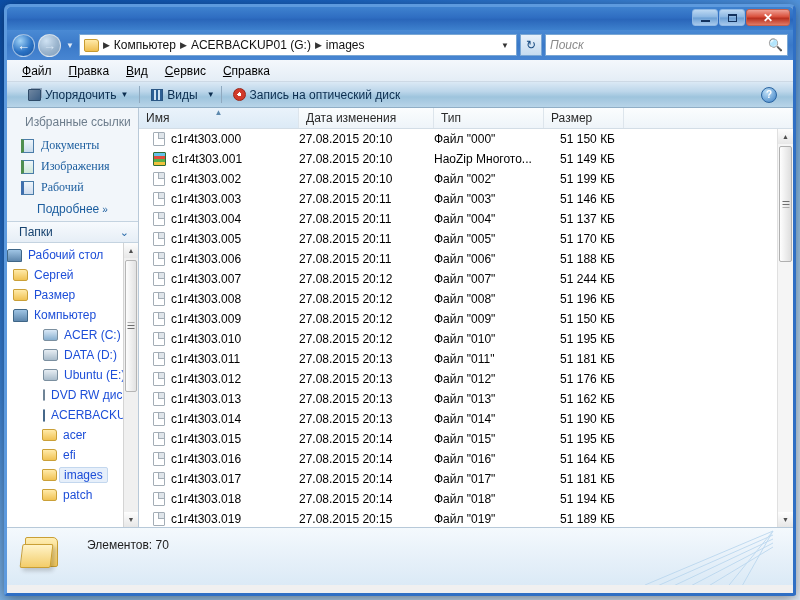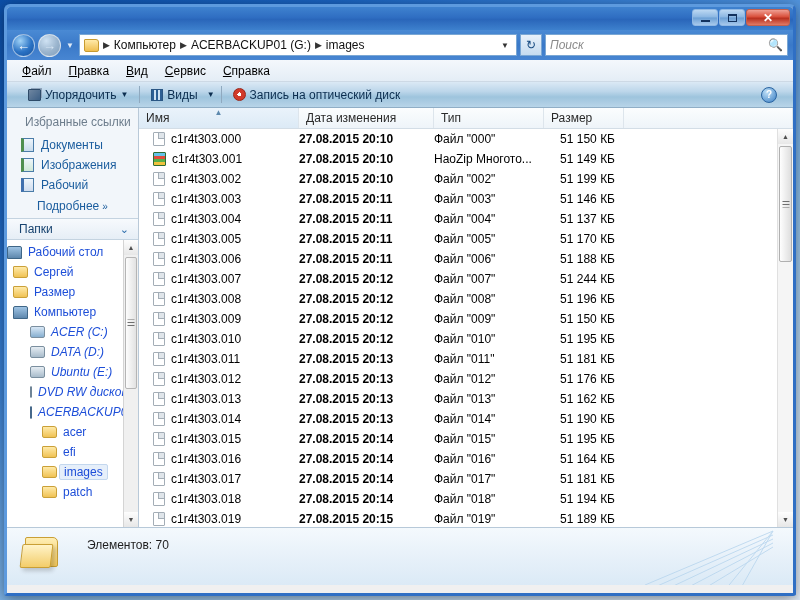--- a/index.html
+++ b/index.html
@@ -107,38 +107,38 @@
   }
 
   
   #content { display: flex; height: 419px; background: #fff; }
 
   #sidebar {
     width: 132px; flex: none; display: flex; flex-direction: column;
     background: #f2f6fa; border-right: 1px solid #b9c9d8;
   }
   .fav-head { font-size: 12px; color: #6d7d8c; padding: 7px 0 6px 18px; }
-  .fav-item { display: flex; align-items: center; gap: 7px; padding: 3px 0 3px 14px; font-size: 12px; color: #1b5d9e; }
+  .fav-item { display: flex; align-items: center; gap: 7px; padding: 3px 0 3px 14px; font-size: 12px; color: #1b5d9e; font-family: Liberation Serif, serif; }
   .fav-more { padding: 4px 0 5px 30px; font-size: 12px; color: #1b5d9e; }
   .fav-more .chev { font-size: 10px; margin-left: 3px; }
   .ic-doc  { width: 13px; height: 14px; background: linear-gradient(180deg,#eef5fb,#c9dcec); border: 1px solid #4a7ca8; border-left: 3px solid #4f8f4f; }
   .ic-pic  { width: 13px; height: 14px; background: linear-gradient(180deg,#eef5fb,#cfe8d6); border: 1px solid #4a7ca8; border-left: 3px solid #4f8f4f; }
   .ic-mus  { width: 13px; height: 14px; background: linear-gradient(180deg,#eef5fb,#cfdcee); border: 1px solid #4a7ca8; border-left: 3px solid #3f6fae; }
 
   .folders-bar {
     display: flex; align-items: center; height: 22px; padding: 0 9px 0 12px;
     font-size: 12px; color: #17436f; border-top: 1px solid #c4d3e0; border-bottom: 1px solid #c4d3e0;
     background: linear-gradient(180deg,#f7fafd,#e6eef6);
   }
   .folders-bar .chev { margin-left: auto; font-size: 11px; color: #2b6cab; }
 
   #tree { flex: 1; position: relative; overflow: hidden; background: #fff; }
   .tnode { display: flex; align-items: center; gap: 6px; font-size: 12px; color: #1d4ed8; height: 20px; white-space: nowrap; }
   .tnode.sel > .tlabel { background: #e6effa; border: 1px solid #c3d7ee; border-radius: 2px; padding: 0 4px; margin: 0 -4px; }
-  .ind1 { padding-left: 6px; }  .ind2 { padding-left: 23px; font-style: italic; }  .ind3 { padding-left: 35px; }
+  .ind1 { padding-left: 6px; }  .ind2 { padding-left: 36px; }  .ind3 { padding-left: 35px; }
   .ic-pc   { width: 15px; height: 13px; background: linear-gradient(180deg,#9fc4e4,#5e87ad); border: 1px solid #3f6687; border-radius: 2px 2px 0 0; }
   .ic-fold { width: 15px; height: 12px; background: linear-gradient(180deg,#ffeaa9,#f0c254); border: 1px solid #caa038; border-radius: 1px 3px 2px 2px; }
   .ic-hdd  { width: 15px; height: 12px; background: linear-gradient(180deg,#e6edf3,#a9bccb); border: 1px solid #7b8f9f; border-radius: 2px; }
   .ic-hdd.c { background: linear-gradient(180deg,#d9e8f6,#87afd0); }
   .ic-dvd  { width: 15px; height: 12px; background: linear-gradient(180deg,#dfe8ef,#9fb3c2); border: 1px solid #6f8496; border-radius: 2px; }
   .ic-usb  { width: 15px; height: 13px; background: linear-gradient(180deg,#cfe0ef,#6d94bb); border: 1px solid #46688a; border-radius: 2px; }
   .tree-sb { position: absolute; right: 0; top: 0; bottom: 0; width: 15px; background: #f0f0f0; border-left: 1px solid #d4d4d4; }
   .sb-arr { height: 15px; display: flex; align-items: center; justify-content: center; font-size: 7px; color: #4f4f4f;
             background: linear-gradient(180deg,#fdfdfd,#e7e7e7); }
   .sb-arr.bot { position: absolute; bottom: 0; left: 0; right: 0; }
@@ -154,21 +154,21 @@
     background: linear-gradient(180deg,#fbfdfe 0%,#eef4f9 100%);
     border-bottom: 1px solid #d3dde6;
   }
   #headerrow .hc { padding: 3px 0 0 7px; border-right: 1px solid #dde5ec; position: relative; }
   #headerrow .hc.sorted { background: linear-gradient(180deg,#eaf3fb 0%,#dceaf6 100%); }
   .sortmark { position: absolute; left: 50%; top: 0px; transform: translateX(-50%); font-size: 8px; color: #5d89ae; }
   .c-name { width: 160px; } .c-date { width: 135px; } .c-type { width: 110px; } .c-size { width: 80px; } .c-rest { flex: 1; }
   #rows { flex: 1; position: relative; overflow: hidden; }
   .frow { display: flex; height: 20px; align-items: center; font-size: 12px; color: #000; }
   .frow .cname { width: 160px; display: flex; align-items: center; gap: 6px; padding-left: 14px; }
-  .frow .cdate { width: 135px; font-weight: bold; }
+  .frow .cdate { width: 135px; }
   .frow .ctype { width: 110px; white-space: nowrap; overflow: hidden; }
   .frow .csize { width: 80px; text-align: right; padding-right: 9px; }
   .ic-file { width: 12px; height: 14px; flex: none; background: #fff; border: 1px solid #a3adb6; border-radius: 1px; }
   .ic-file::after { content: ""; display: block; width: 5px; height: 5px; margin-left: auto; background: #dfe5ea; border-left: 1px solid #a3adb6; border-bottom: 1px solid #a3adb6; }
   .ic-zip { width: 13px; height: 14px; flex: none; border: 1px solid #2e6b33; border-radius: 1px;
             background: linear-gradient(180deg,#63c3e8 0 28%, #e04b3c 28% 50%, #57b04a 50% 76%, #f0c23d 76% 100%); }
   .list-sb { position: absolute; right: 0; top: 0; bottom: 0; width: 16px; background: #f5f5f5; border-left: 1px solid #e0e0e0; }
   .list-thumb { position: absolute; left: 1px; right: 1px; top: 17px; height: 116px;
             background: linear-gradient(90deg,#fefefe,#dedede); border: 1px solid #b0b0b0; border-radius: 2px; }
 

